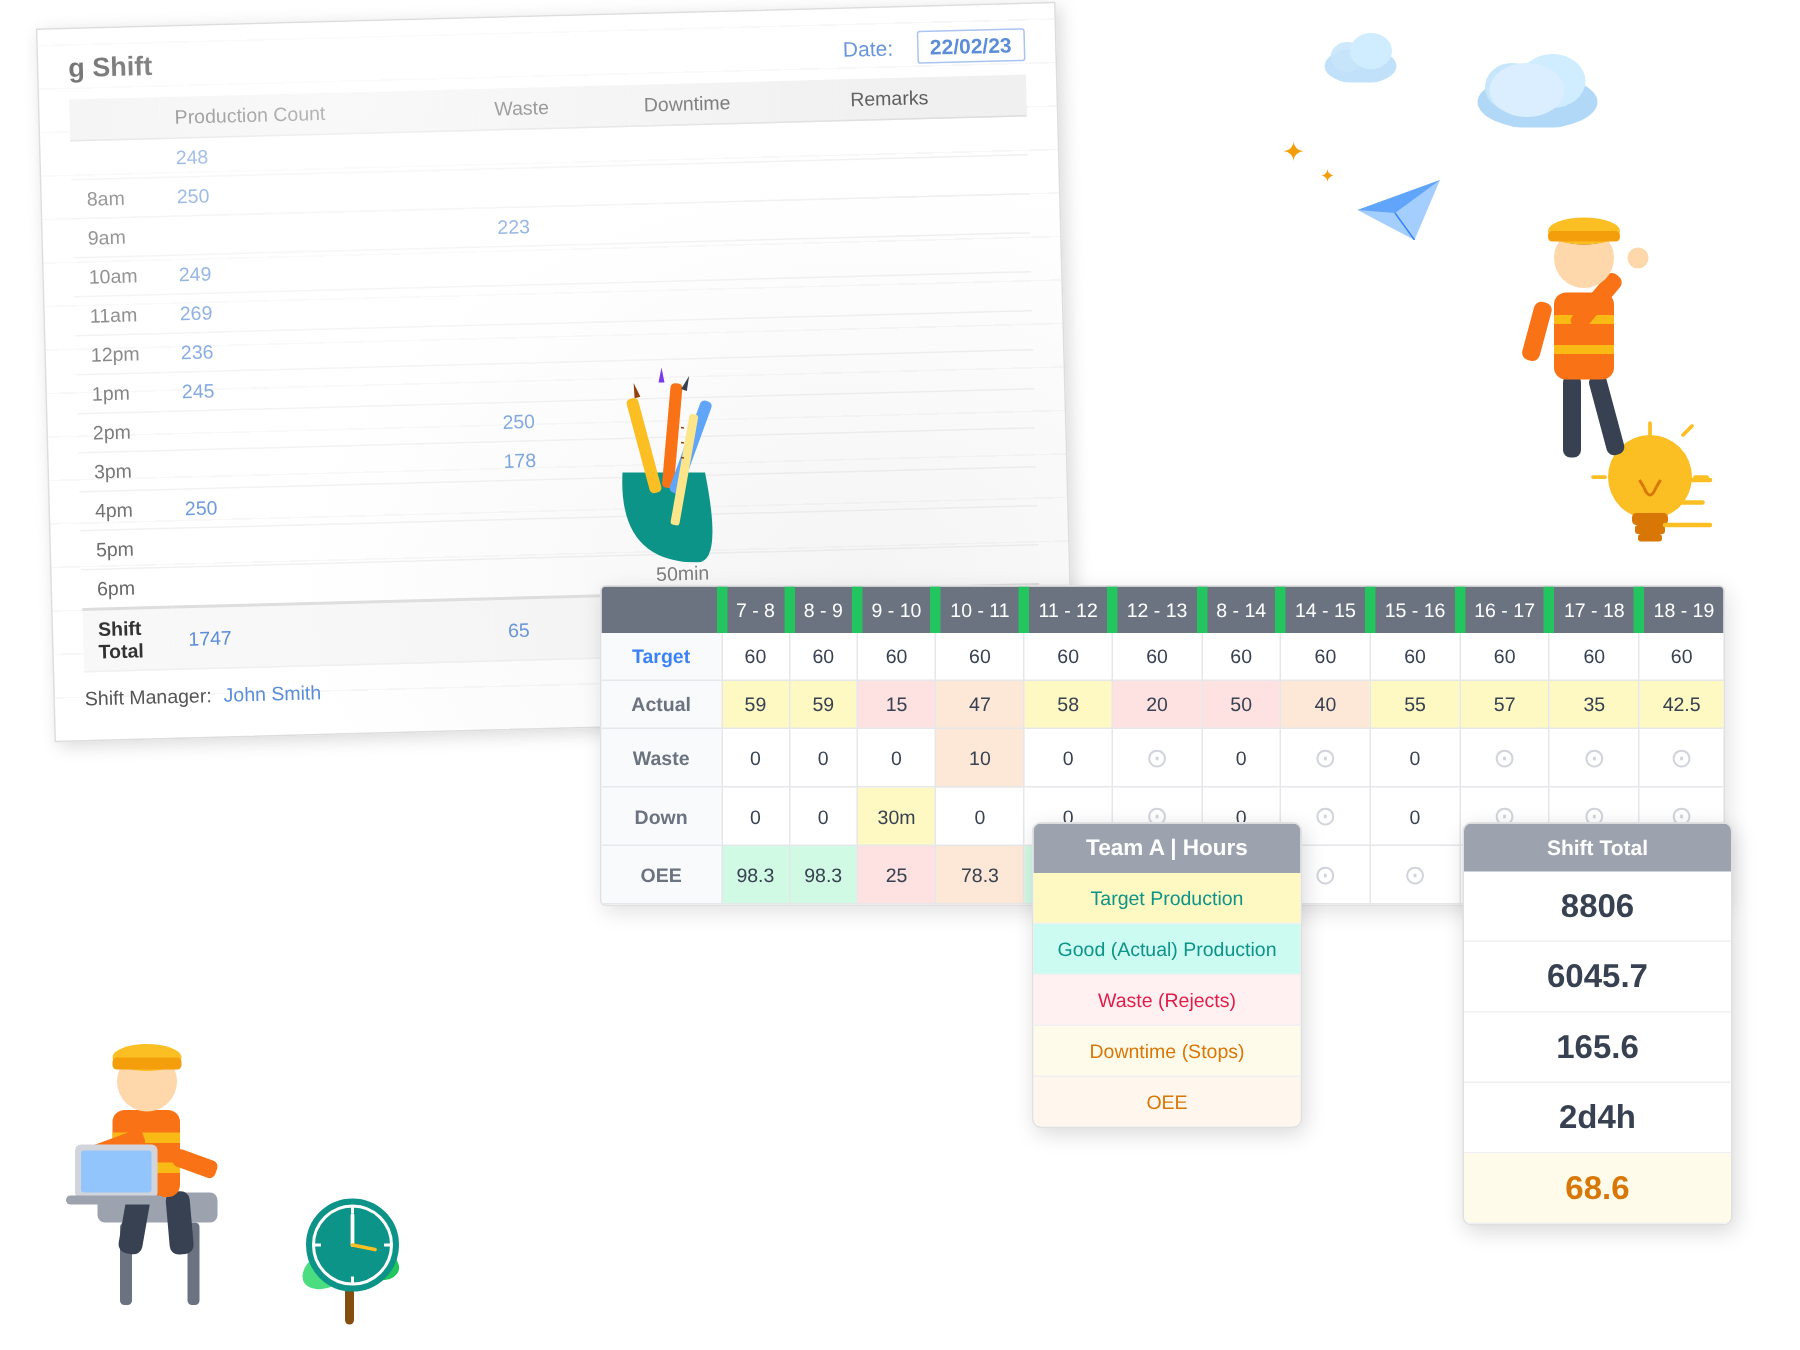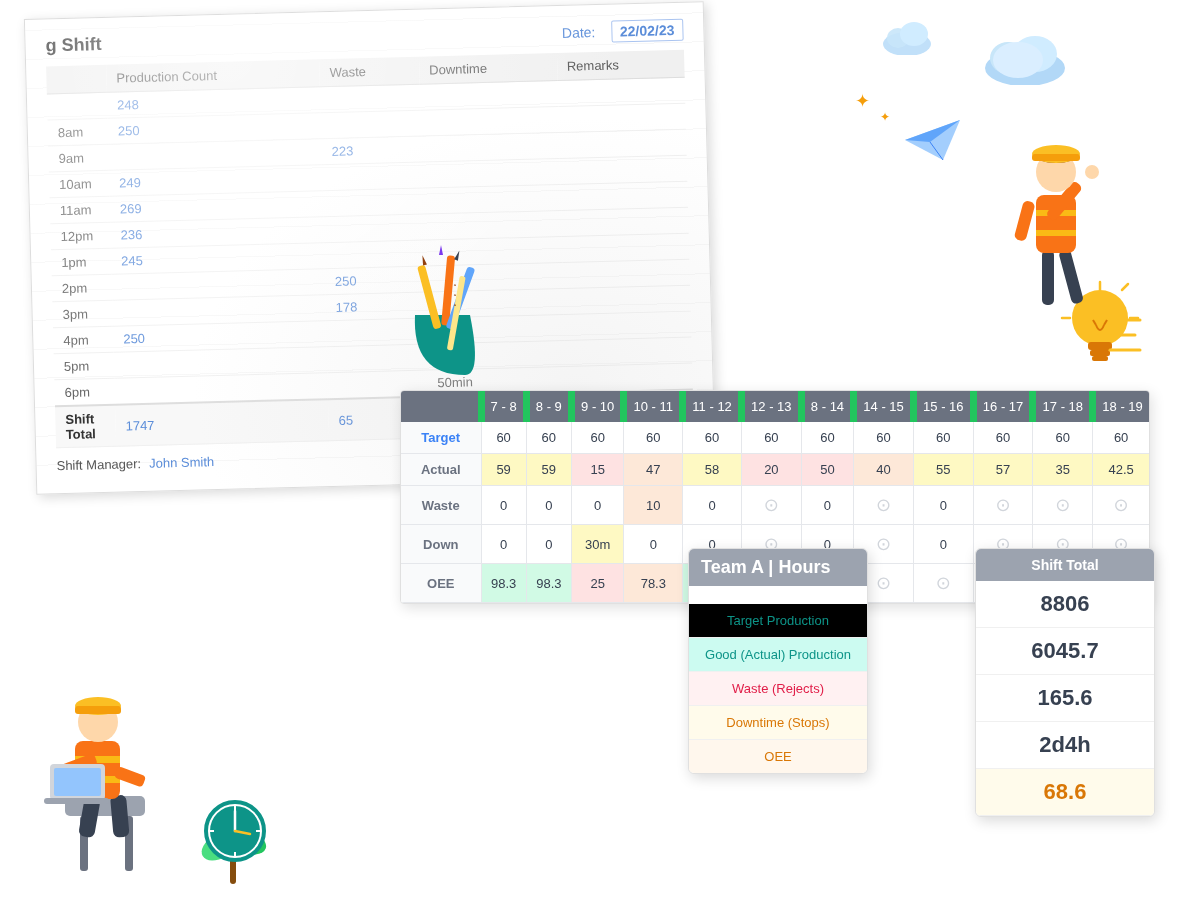--- a/index.html
+++ b/index.html
@@ -160,33 +160,33 @@
       border: 1px solid #e0e0e0;
       border-radius: 6px;
       box-shadow: 2px 4px 14px rgba(0,0,0,0.15);
       z-index: 6;
       overflow: hidden;
     }
     .legend-header {
       background: #9ca3af;
       color: #fff;
       padding: 8px 12px;
-      font-size: 18px;
+      font-size: 15px;
       font-weight: 600;
-      text-align: left;
+      text-align: center;
     }
     .legend-item {
       padding: 9px 14px;
       font-size: 13px;
       font-weight: 500;
       text-align: center;
       border-bottom: 1px solid #f0f0f0;
     }
     .legend-item:last-child { border-bottom: none; }
-    .li-teal   { color: #0d9488; background: #000000; margin-top: 18px; }
+    .li-teal   { color: #0d9488; background: #fef9c3; }
     .li-teal2  { color: #0d9488; background: #ccfbf1; text-align: center; }
     .li-pink   { color: #e11d48; background: #fff1f2; }
     .li-yellow { color: #d97706; background: #fffbeb; }
     .li-coral  { color: #d97706; background: #fff7ed; }
 
     
     .shift-total-card {
       position: absolute;
       top: 548px;
       left: 975px;

